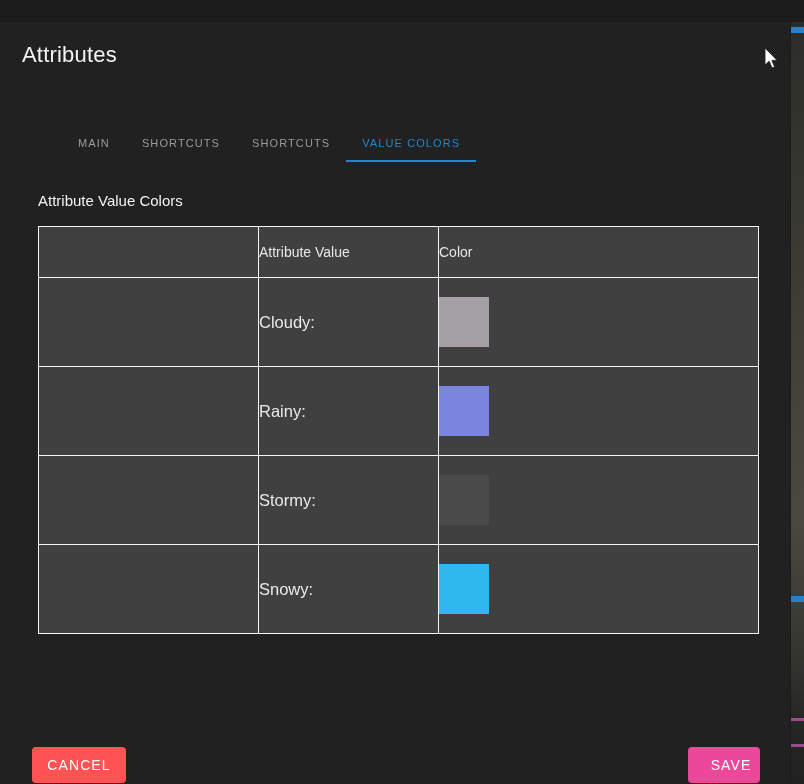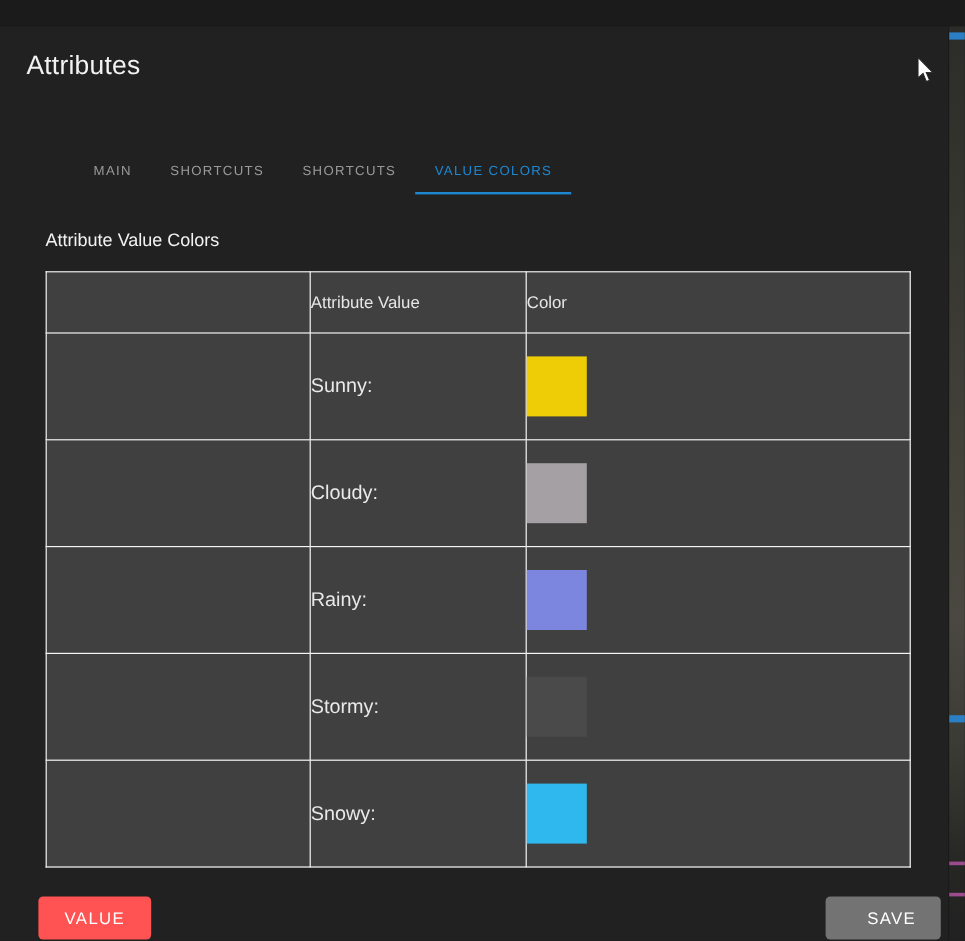--- a/index.html
+++ b/index.html
@@ -208,23 +208,23 @@
     left: 590px;
     top: 725px;
     width: 90px;
     height: 36px;
     background: transparent;
     color: #ececec;
   }
   .btn-save {
     left: 688px;
     top: 725px;
-    width: 96px;
+    width: 72px;
     height: 36px;
-    background: #737373;
+    background: #ec4899;
     color: #ffffff;
     padding-left: 20px;
   }
 
   
   .cursor {
     position: absolute;
     left: 765px;
     top: 48px;
     width: 16px;
@@ -268,27 +268,20 @@
     </colgroup>
     <thead>
       <tr>
         <th></th>
         <th class="th-value">Attribute Value</th>
         <th class="th-color">Color</th>
       </tr>
     </thead>
     <tbody>
 
-      <tr>
-        <td></td>
-        <td class="cell-label">Sunny:</td>
-        <td class="cell-color">
-          <span class="swatch" style="background: rgb(239, 205, 6);"></span>
-        </td>
-      </tr>
 
       <tr>
         <td></td>
         <td class="cell-label">Cloudy:</td>
         <td class="cell-color">
           <span class="swatch" style="background: rgb(165, 160, 163);"></span>
         </td>
       </tr>
 
       <tr>
@@ -311,21 +304,21 @@
         <td></td>
         <td class="cell-label">Snowy:</td>
         <td class="cell-color">
           <span class="swatch" style="background: rgb(46, 184, 237);"></span>
         </td>
       </tr>
 
     </tbody>
   </table>
 
-  <button class="btn btn-delete">VALUE</button>
+  <button class="btn btn-delete">CANCEL</button>
   <button class="btn btn-save">SAVE</button>
 
 </div>
 
 <div class="cursor">
   <svg width="16" height="22" viewBox="0 0 16 22">
     <polygon points="0,0 0,17 4.2,13.2 7,20 9.6,18.8 6.9,12.4 12,12.2" fill="#ffffff" stroke="#2a2a2a" stroke-width="0.9"></polygon>
   </svg>
 </div>
 

